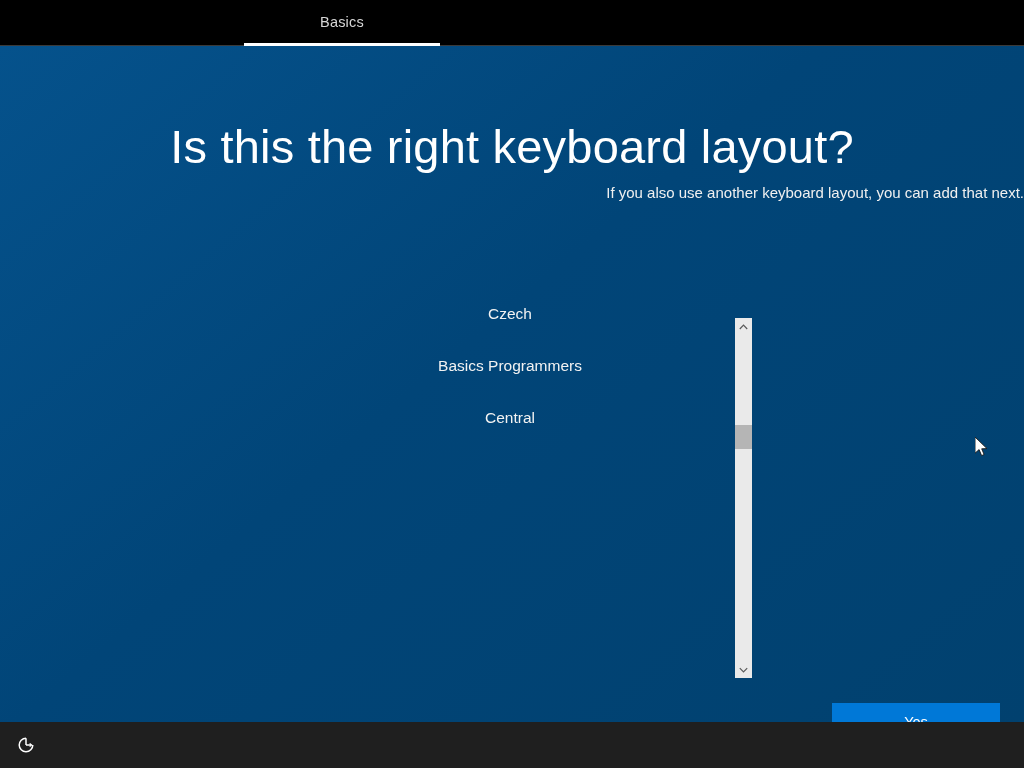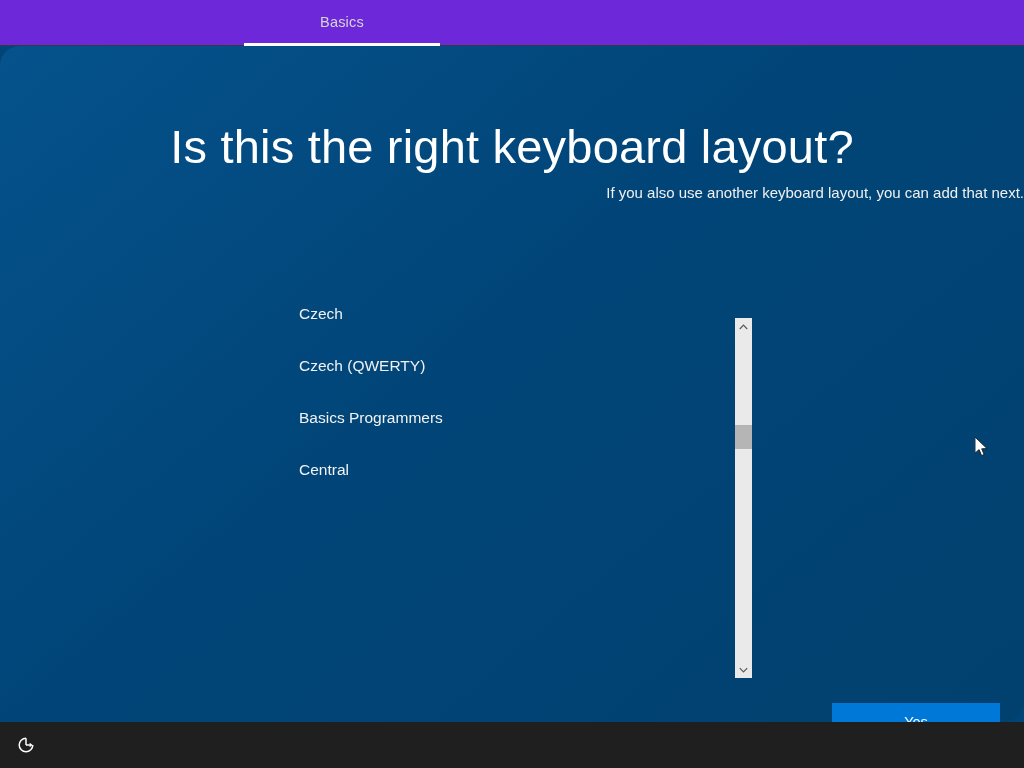--- a/index.html
+++ b/index.html
@@ -20,21 +20,21 @@
     overflow: hidden;
   }
 
   
   #topbar {
     position: absolute;
     top: 0;
     left: 0;
     width: 1024px;
     height: 46px;
-    background: #6d28d9;
+    background: #000000;
     border-bottom: 1px solid #3a3a3a;
     box-sizing: border-box;
   }
   #tab-basics {
     position: absolute;
     left: 244px;
     top: 0;
     width: 196px;
     height: 46px;
     display: flex;
@@ -50,21 +50,20 @@
   }
 
   
   #canvas {
     position: absolute;
     top: 46px;
     left: 0;
     width: 1024px;
     height: 676px;
     background: linear-gradient(140deg, #05528c 0%, #014578 45%, #01416f 100%);
-    border-radius: 20px;
   }
 
   #page-title {
     position: absolute;
     top: 73px;
     left: 0;
     width: 1024px;
     text-align: center;
     color: #ffffff;
     font-size: 47px;
@@ -97,23 +96,24 @@
     position: absolute;
     left: 0;
     top: 0;
     width: 435px;
     height: 364px;
     overflow: hidden;
   }
 
   #layout-list {
     position: absolute;
-    left: 13px;
+    left: 7px;
     top: -34px;   
     width: 435px;
+    text-align: center;
   }
 
   .layout-item {
     height: 52px;
     line-height: 52px;
     color: #f2f2f2;
     font-size: 15.5px;
     font-weight: 400;
     padding-left: 1px;
     white-space: nowrap;
@@ -224,21 +224,20 @@
 
     <div id="page-title">Is this the right keyboard layout?</div>
 
     <div id="page-subtitle">If you also use another keyboard layout, you can add that next.</div>
 
     <div id="layout-list-region">
       <div id="layout-list-viewport">
         <div id="layout-list">
           <div class="layout-item">Central Atlas Tamazight</div>
           <div class="layout-item">Czech</div>
-          <div class="layout-item">Czech (QWERTY)</div>
           <div class="layout-item">Basics Programmers</div>
           <div class="layout-item">Central</div>
         </div>
       </div>
     </div>
 
     <div id="layout-scrollbar">
       <div class="sb-arrow" id="sb-arrow-up">
         <svg width="9" height="6" viewBox="0 0 9 6" aria-hidden="true">
           <polyline points="0.8,5 4.5,1.2 8.2,5" fill="none" stroke="#5a5a5a" stroke-width="1.2"></polyline>

